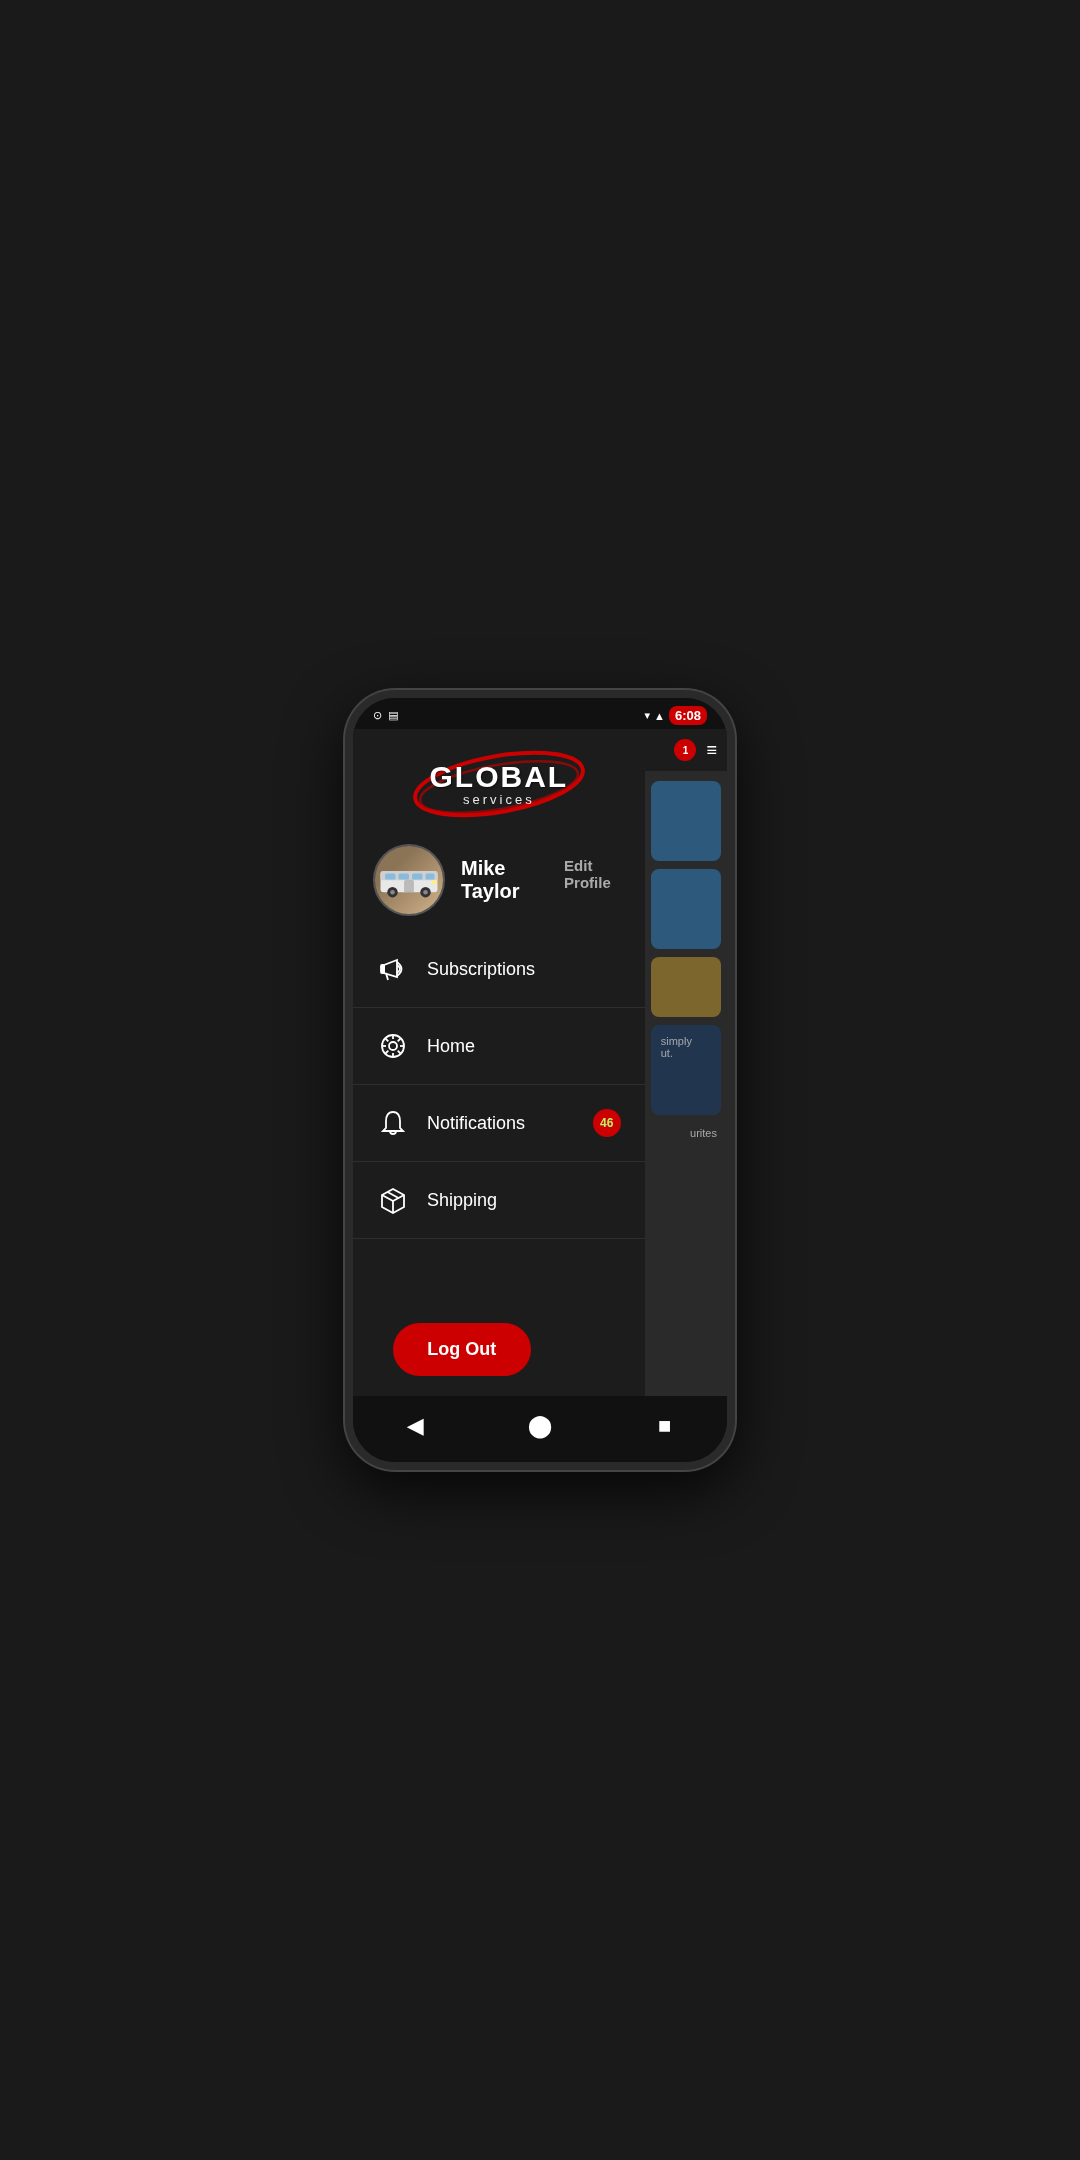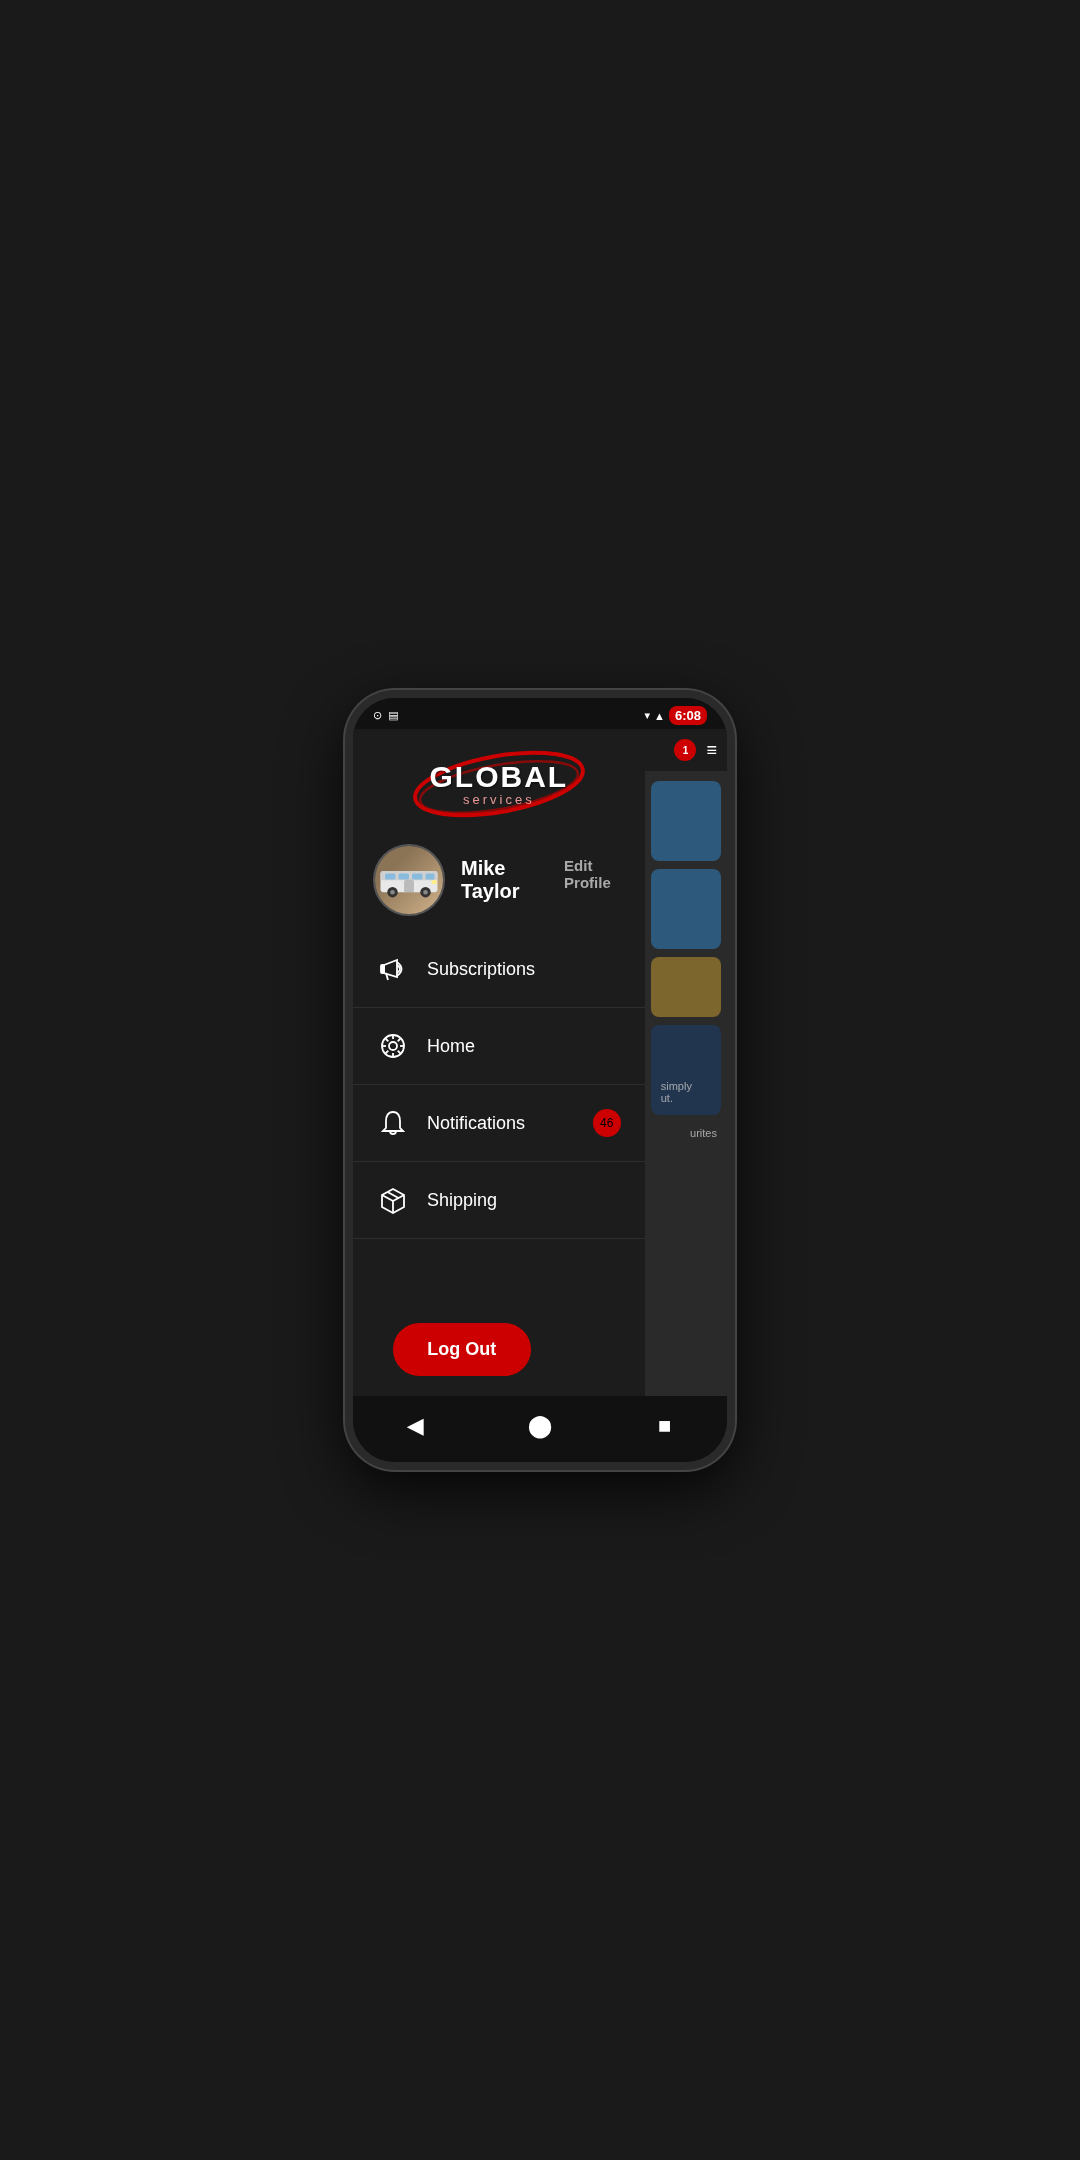--- a/index.html
+++ b/index.html
@@ -183,21 +183,21 @@
       font-size: 30px;
       font-weight: 900;
       color: #fff;
       letter-spacing: 2px;
       line-height: 1;
       text-shadow: 1px 1px 2px rgba(0,0,0,0.5);
     }
 
     .logo-services {
       font-size: 13px;
-      color: #fca5a5;
+      color: #ffffff;
       letter-spacing: 3px;
       opacity: 0.9;
     }
 
     
     .user-section {
       padding: 15px 20px 15px;
       display: flex;
       align-items: center;
       gap: 16px;
@@ -279,29 +279,29 @@
 
     .menu-label {
       color: #fff;
       font-size: 18px;
       font-weight: 400;
       flex: 1;
     }
 
     .notif-badge {
       background: #cc0000;
-      color: #000000;
+      color: #bef264;
       border-radius: 50%;
       width: 28px;
       height: 28px;
       display: flex;
       align-items: center;
       justify-content: center;
       font-size: 12px;
-      font-weight: normal;
+      font-weight: bold;
     }
 
     
     .logout-area {
       padding: 16px 40px 20px;
       flex-shrink: 0;
     }
 
     .logout-btn {
       background: #cc0000;
@@ -477,21 +477,21 @@
     <div class="app-behind">
       <div class="behind-top-bar">
         <div class="badge-circle">1</div>
         <span class="hamburger-icon">≡</span>
       </div>
       <div class="behind-content">
         <div class="behind-block"></div>
         <div class="behind-block"></div>
         <div class="behind-block-gold"></div>
         <div class="behind-block-dark">
-          <div style="padding: 10px; color:#fff; font-size:11px; opacity:0.8;margin-top:45px;">simply<br>ut.</div>
+          <div style="padding: 10px; color:#fff; font-size:11px; opacity:0.8;">simply<br>ut.</div>
         </div>
         <div style="color:#aaa; font-size:11px; padding:4px; text-align:right;">urites</div>
       </div>
     </div>
 
   </div>
 
   <div class="bottom-nav">
     <div class="nav-btn">◀</div>
     <div class="nav-btn">⬤</div>

